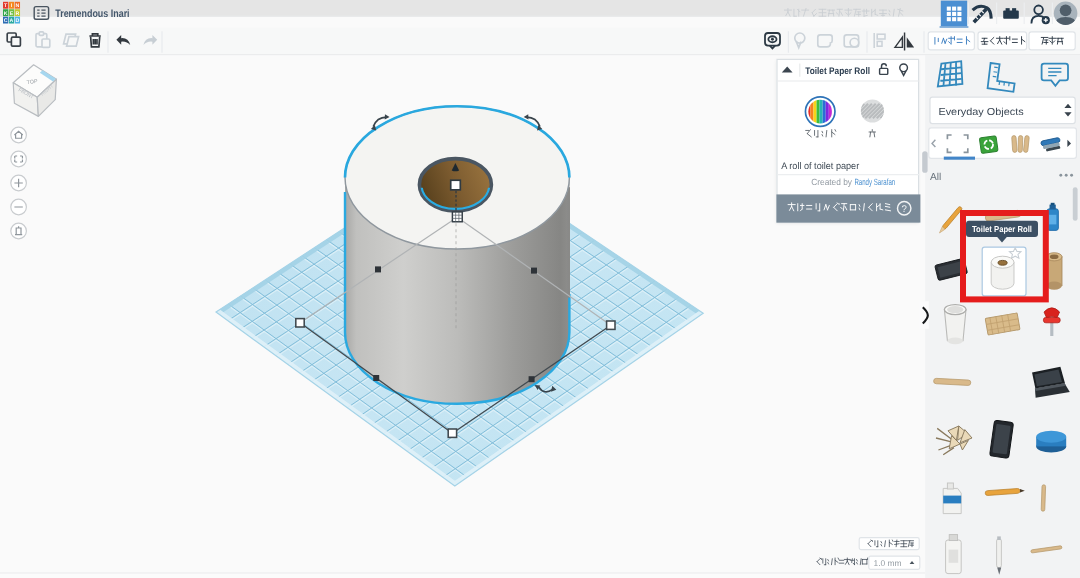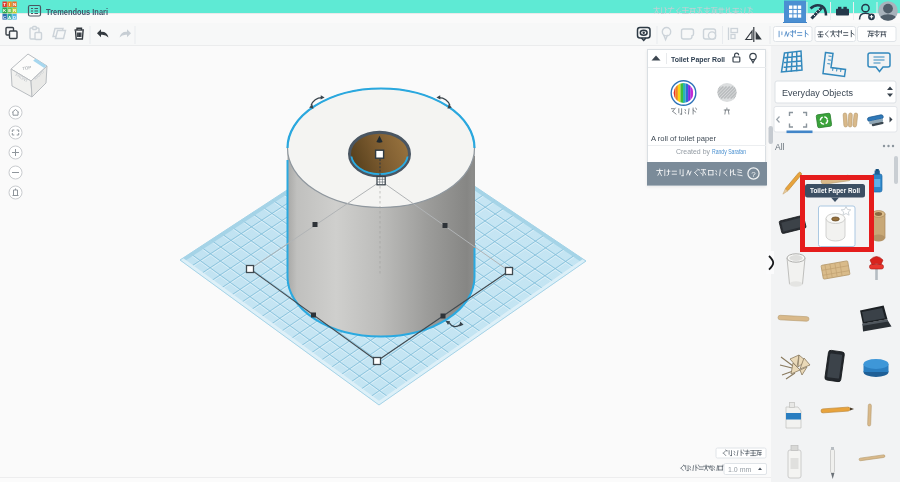--- a/index.html
+++ b/index.html
@@ -173,21 +173,21 @@
 <g fill="#39444c">
  <path d="M312.4,104.2 l-3.3,3.3 l4.4,1.2 z"></path>
  <path d="M320.6,99.5 l4,-1.9 l-3.8,-2.3 z"></path>
  <path d="M448.6,104.2 l3.3,3.3 l-4.4,1.2 z"></path>
  <path d="M440.4,99.5 l-4,-1.9 l3.8,-2.3 z"></path>
  <path d="M450.2,321.2 l-4.6,-0.4 l2.4,4.2 z"></path>
  <path d="M459.2,326.4 l4.4,-1.6 l-3.4,-3.4 z"></path>
 </g>
 </svg>
 
-<div style="position:absolute;left:0;top:0;width:900px;height:14px;background:#5eead4;border-bottom:1px solid #e9eaeb;z-index:5">
+<div style="position:absolute;left:0;top:0;width:900px;height:14px;background:#e5e5e5;border-bottom:1px solid #e9eaeb;z-index:5">
 <svg width="900" height="22" style="position:absolute;left:0;top:0" font-family="'Liberation Sans',sans-serif">
 <rect x="2.5" y="1.5" width="4.4" height="5.7" fill="#e23a2e"></rect>
       <text x="4.7" y="6.1" font-size="4.4" font-weight="bold" fill="#fff" text-anchor="middle">T</text>
       <rect x="7.4" y="1.5" width="4.4" height="5.7" fill="#f5891f"></rect>
       <text x="9.600000000000001" y="6.1" font-size="4.4" font-weight="bold" fill="#fff" text-anchor="middle">I</text>
       <rect x="12.3" y="1.5" width="4.4" height="5.7" fill="#f06b25"></rect>
       <text x="14.5" y="6.1" font-size="4.4" font-weight="bold" fill="#fff" text-anchor="middle">N</text>
       <rect x="2.5" y="7.7" width="4.4" height="5.7" fill="#31a648"></rect>
       <text x="4.7" y="12.3" font-size="4.4" font-weight="bold" fill="#fff" text-anchor="middle">K</text>
       <rect x="7.4" y="7.7" width="4.4" height="5.7" fill="#71bf44"></rect>

